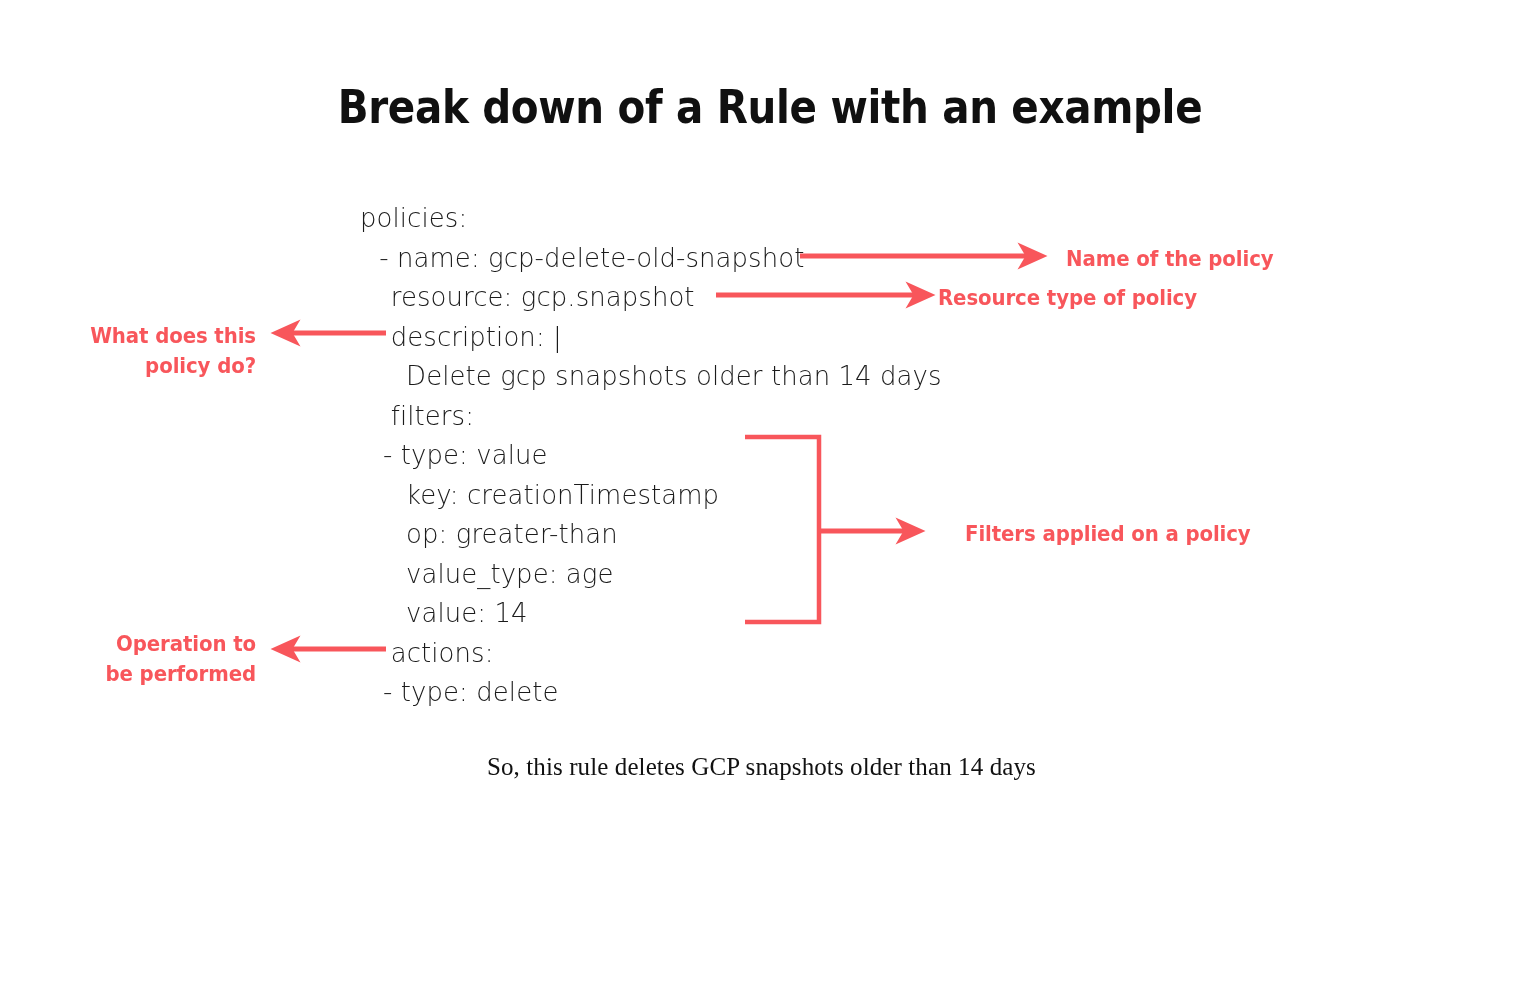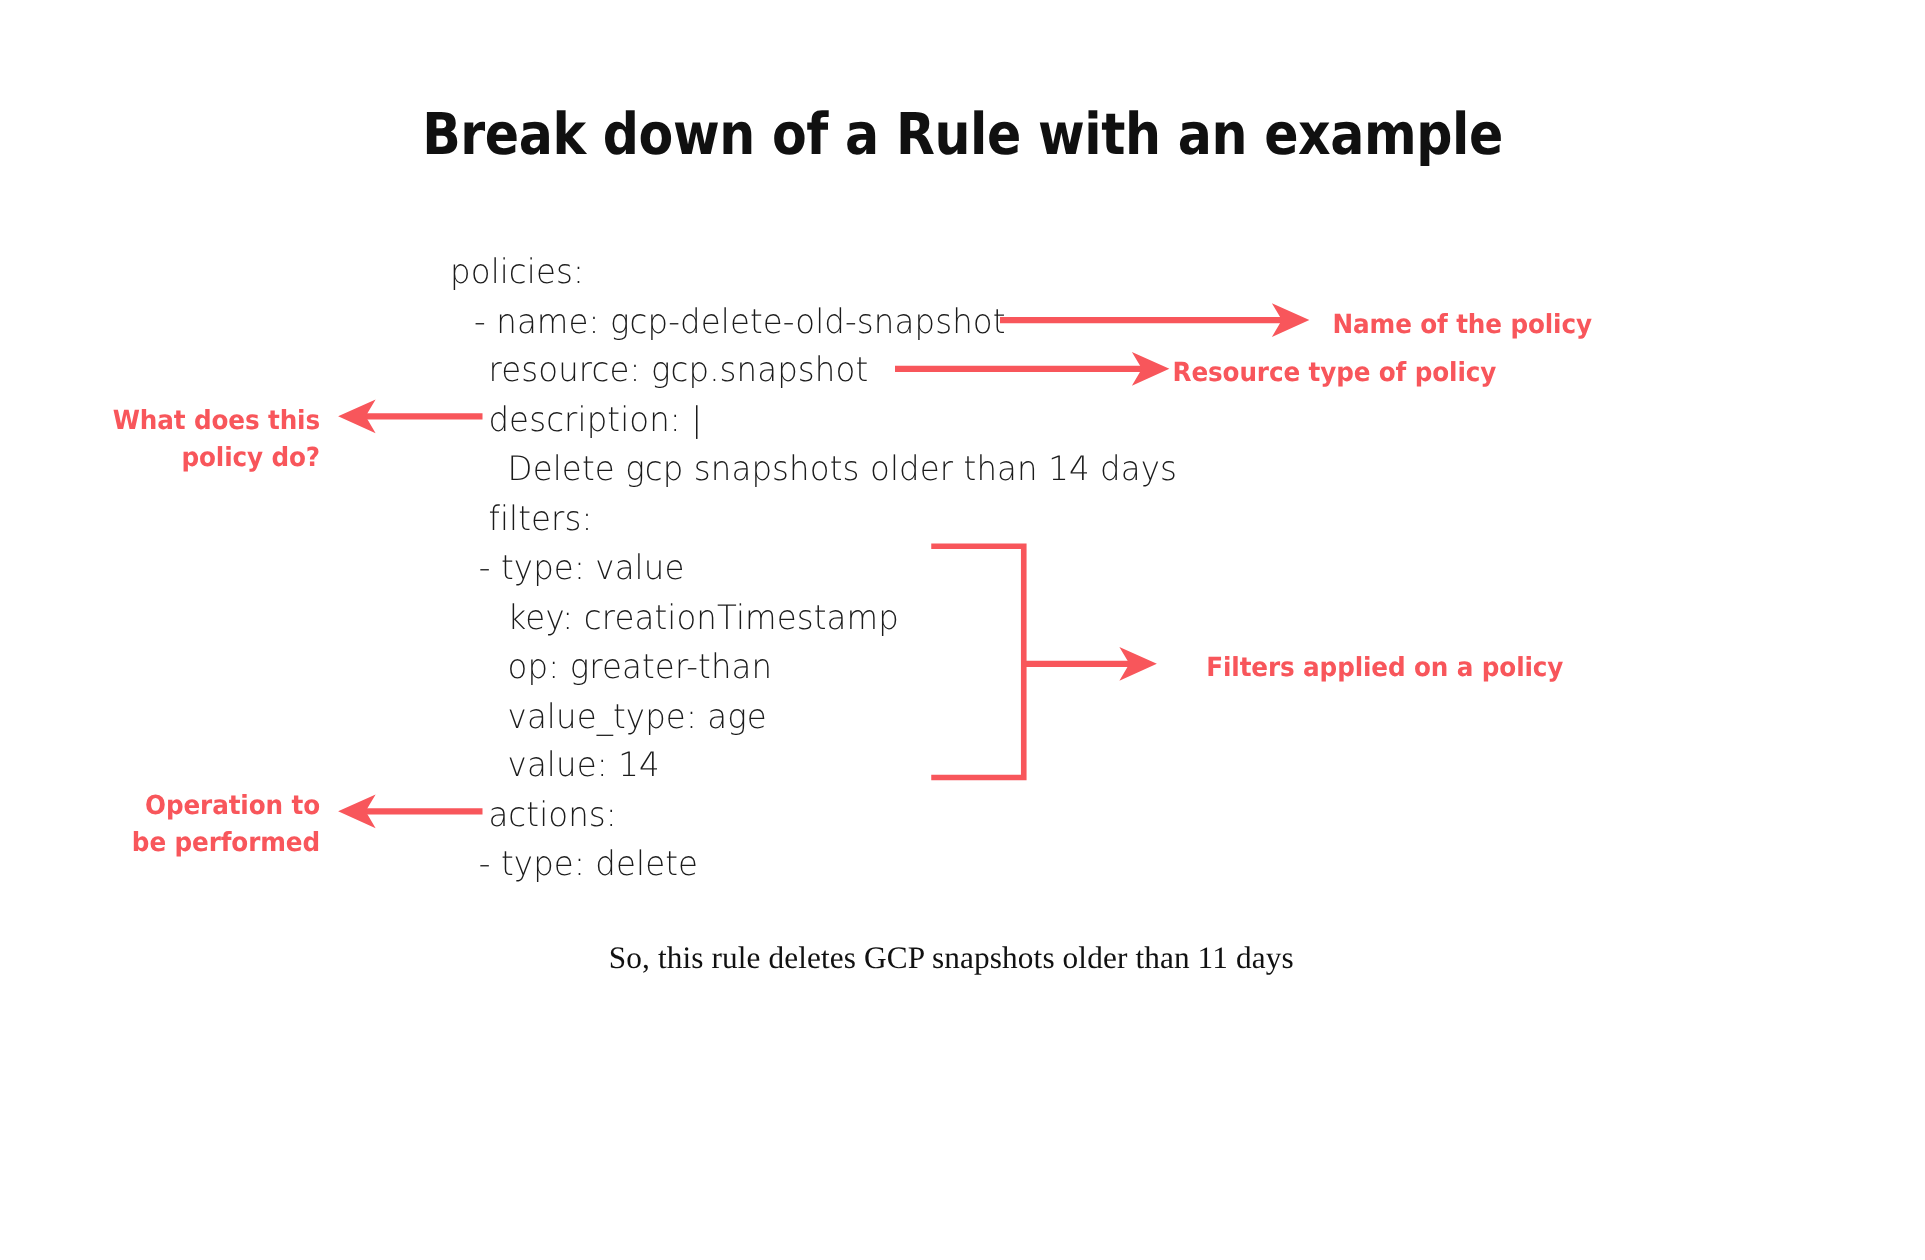--- a/index.html
+++ b/index.html
@@ -134,13 +134,13 @@
 </div>
 
 <div class="annot" id="annot-name">Name of the policy</div>
 <div class="annot" id="annot-resource">Resource type of policy</div>
 <div class="annot" id="annot-filters">Filters applied on a policy</div>
 <div class="annot" id="annot-description">What does this
 policy do?</div>
 <div class="annot" id="annot-actions">Operation to
 be performed</div>
 
-<div id="caption">So, this rule deletes GCP snapshots older than 11 days</div>
+<div id="caption">So, this rule deletes GCP snapshots older than 14 days</div>
 
 </body></html>

